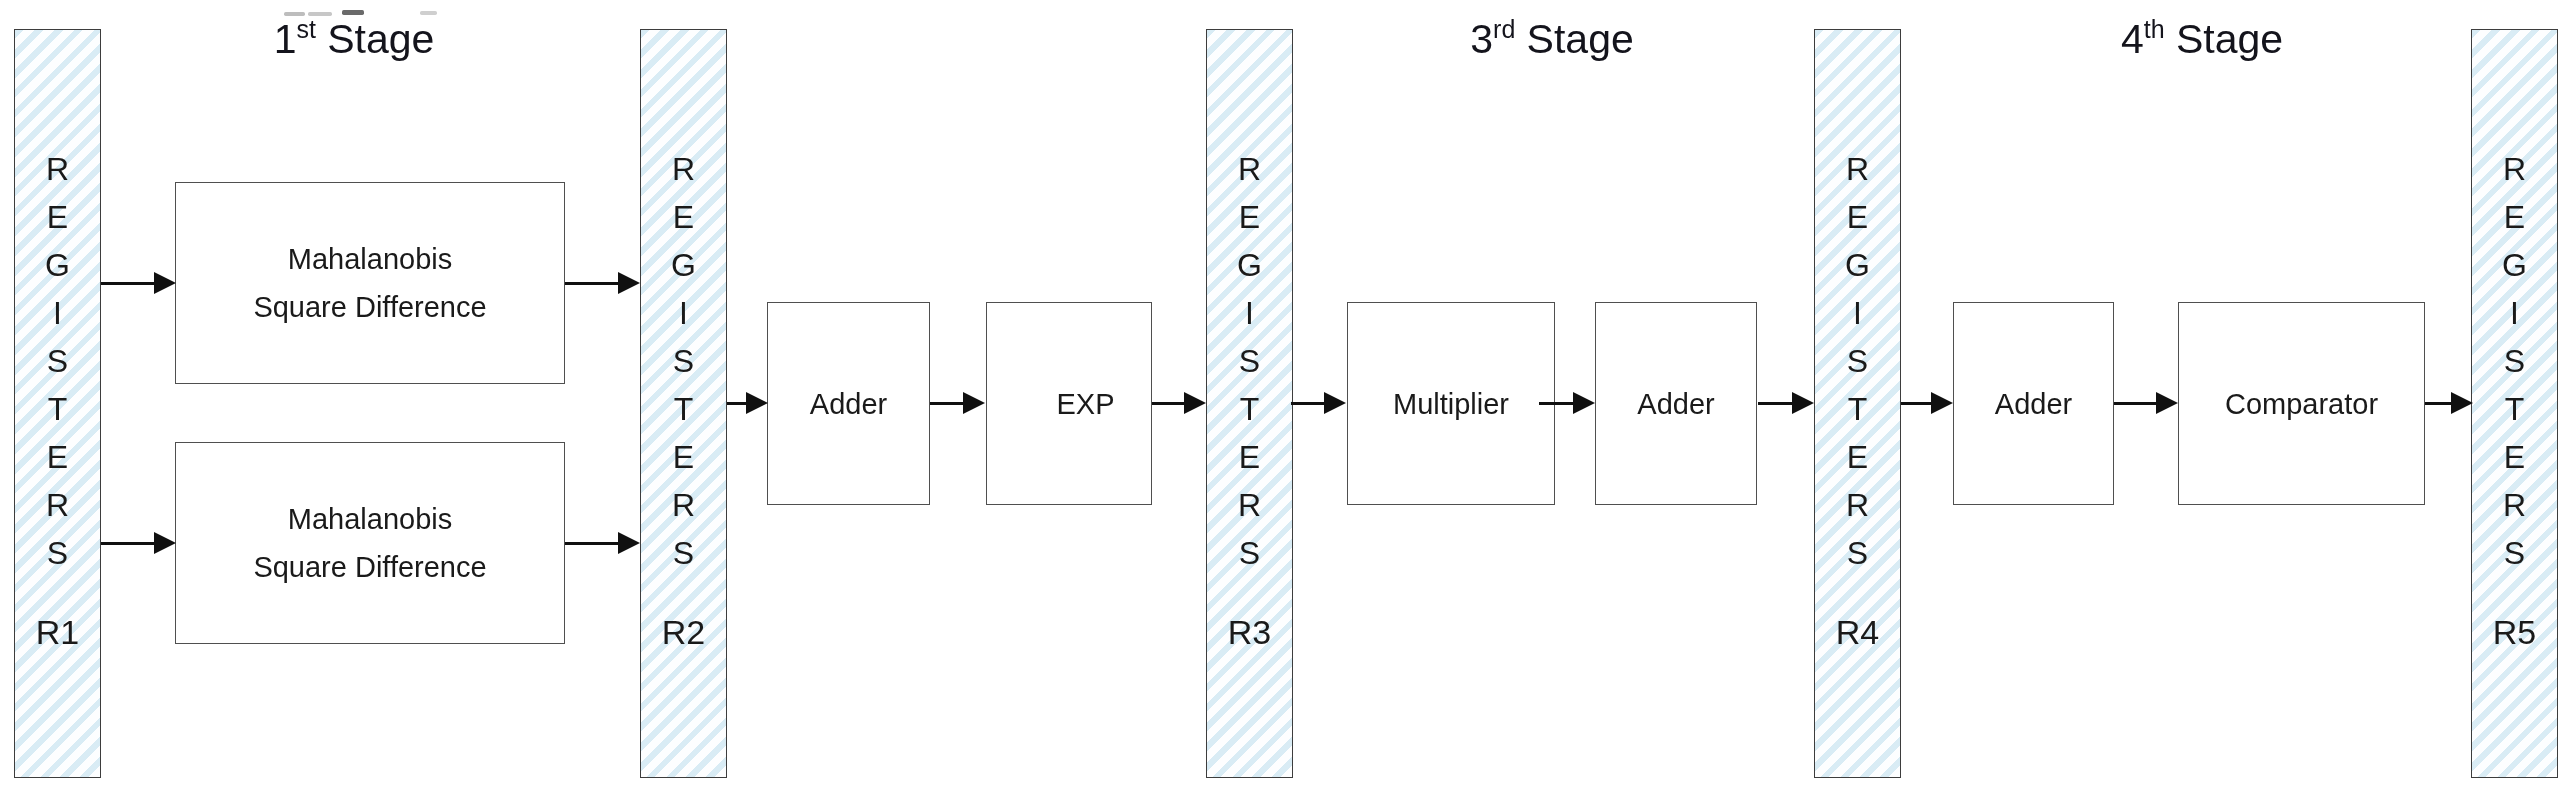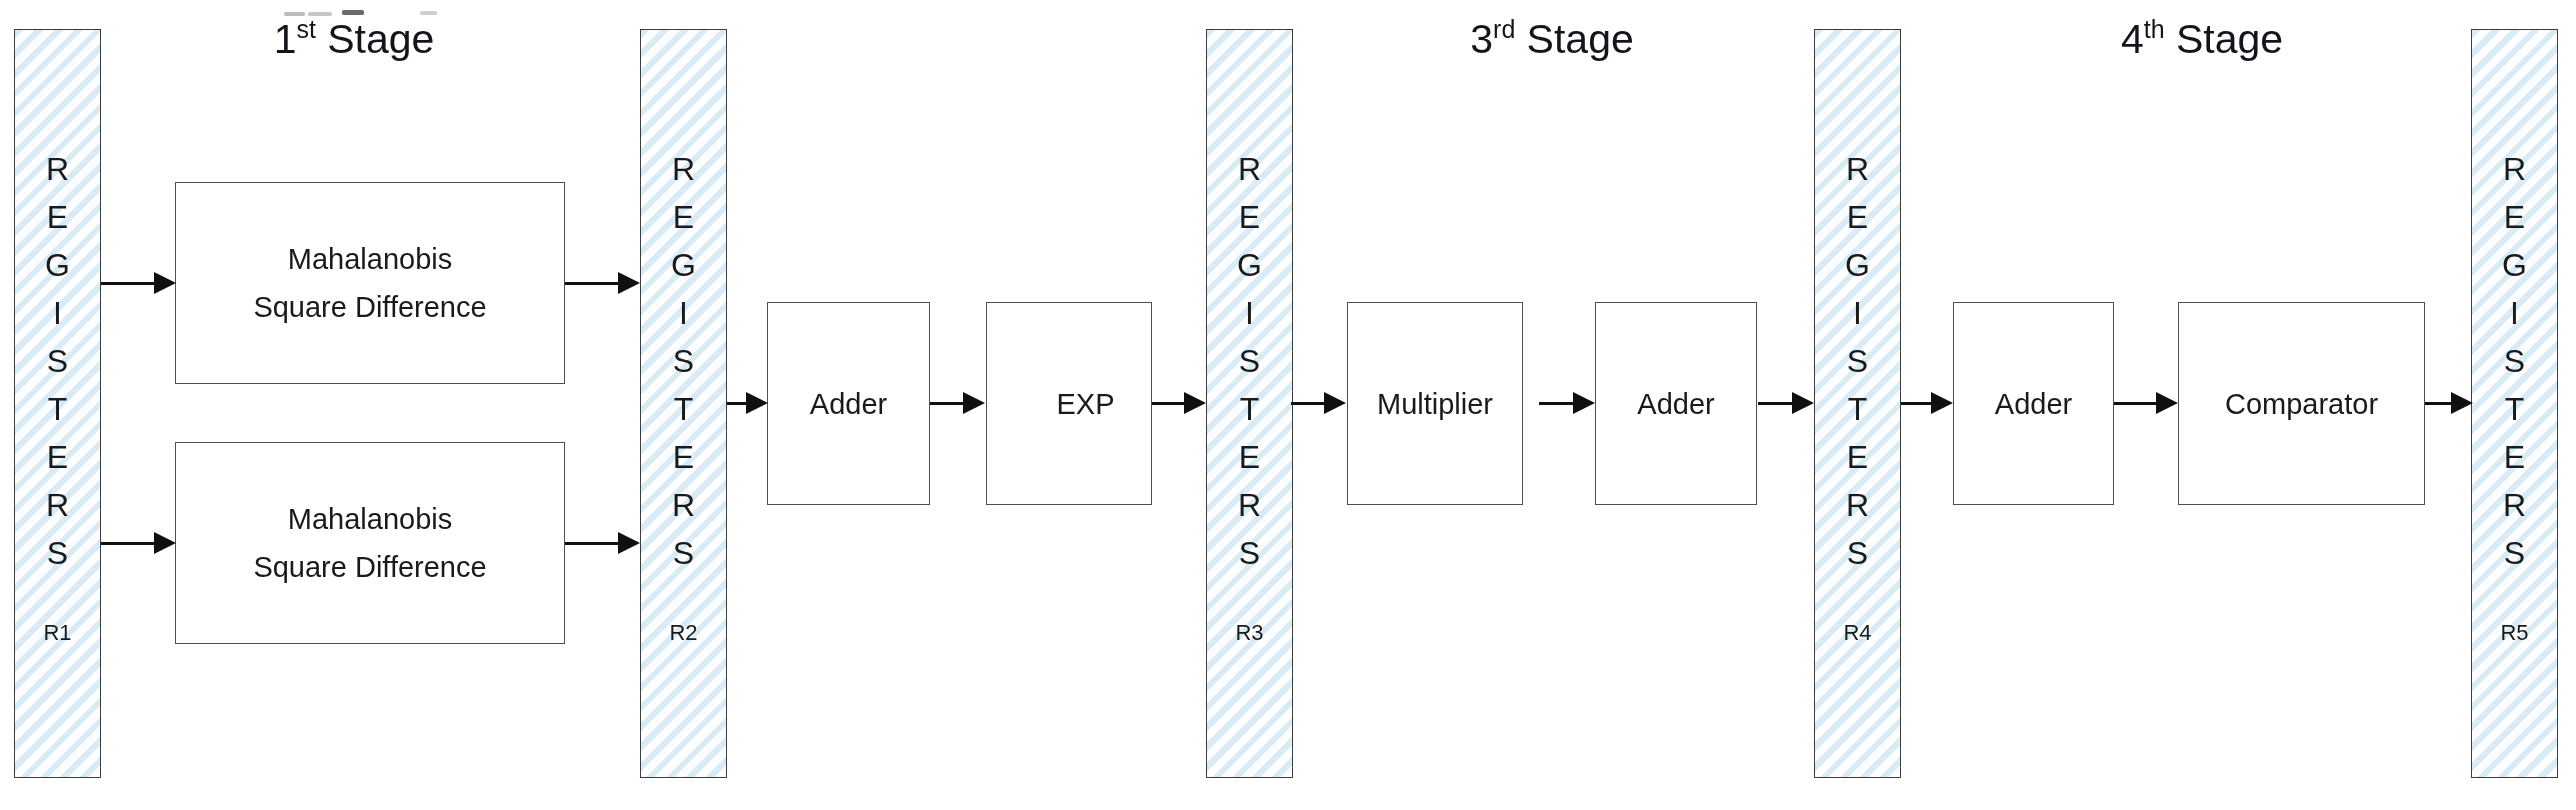--- a/index.html
+++ b/index.html
@@ -24,21 +24,21 @@
       var(--register-stripe,#d9ecf5) 0px, var(--register-stripe,#d9ecf5) 6px,
       var(--register-bg,#fdfeff) 6px, var(--register-bg,#fdfeff) 14px);
   }
   .reg-letters{
     position:absolute;top:115px;left:0;width:100%;
     font-size:32px;line-height:48px;text-align:center;white-space:pre-line;
     color:var(--text,#1a1a1a);
   }
   .reg-label{
     position:absolute;top:578px;left:0;width:100%;
-    font-size:22px;line-height:49px;text-align:center;color:var(--text,#1a1a1a);
+    font-size:34px;line-height:49px;text-align:center;color:var(--text,#1a1a1a);
   }
   
   .block{
     position:absolute;box-sizing:border-box;background:#ffffff;
     border:1.7px solid var(--block-border,#4f4f4f);
     display:flex;align-items:center;justify-content:center;
   }
   .block-text{font-size:29px;line-height:48px;text-align:center;color:var(--text,#1a1a1a);}
   .block-text span{display:block;}
   
@@ -153,21 +153,21 @@
     <div class="block-text">
         <span>Adder</span>
       </div>
   </div>
   <div class="block" style="left:986px;top:302px;width:166px;height:203px;padding-left:33px;">
     <div class="block-text">
         <span>EXP</span>
       </div>
   </div>
 
-  <div class="block" style="left:1347px;top:302px;width:176px;height:203px;">
+  <div class="block" style="left:1347px;top:302px;width:208px;height:203px;">
     <div class="block-text">
         <span>Multiplier</span>
       </div>
   </div>
   <div class="block" style="left:1595px;top:302px;width:162px;height:203px;">
     <div class="block-text">
         <span>Adder</span>
       </div>
   </div>
 

